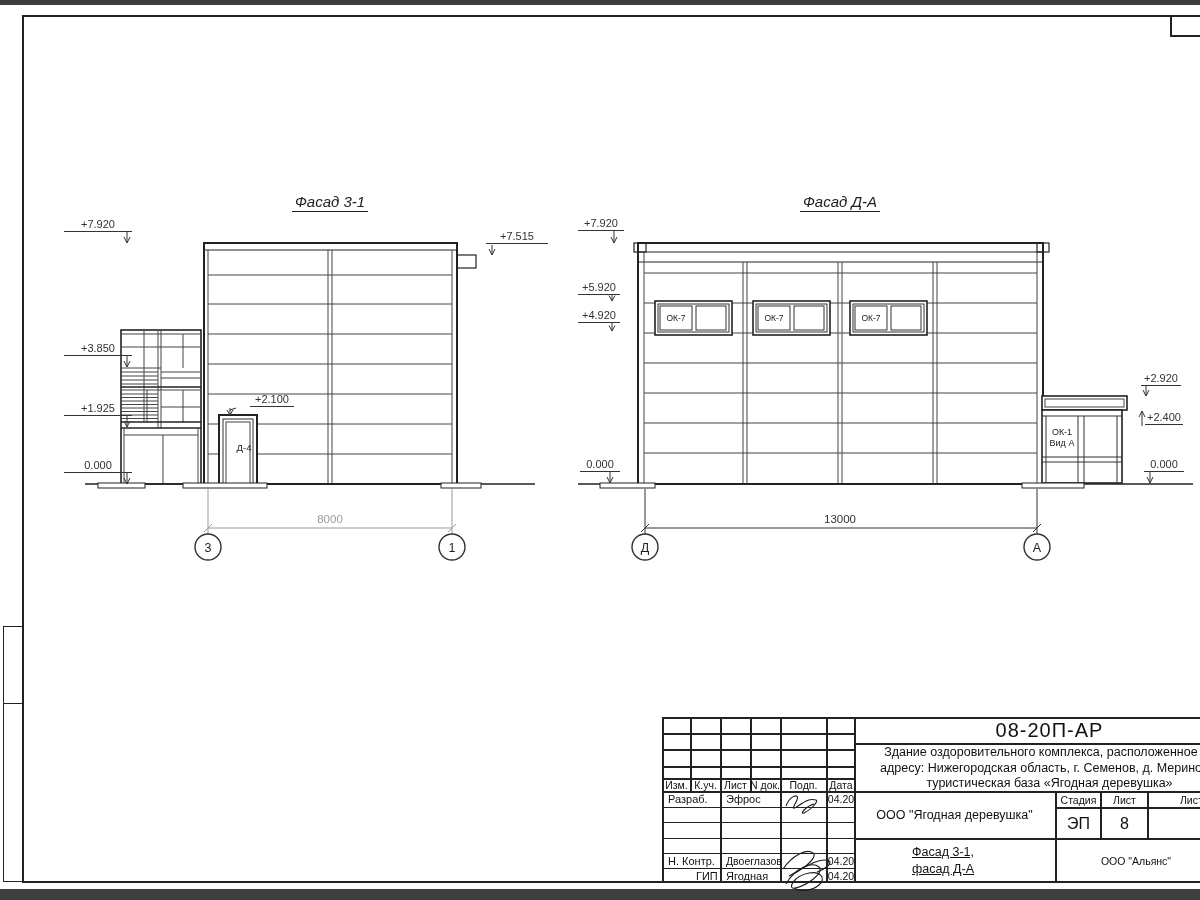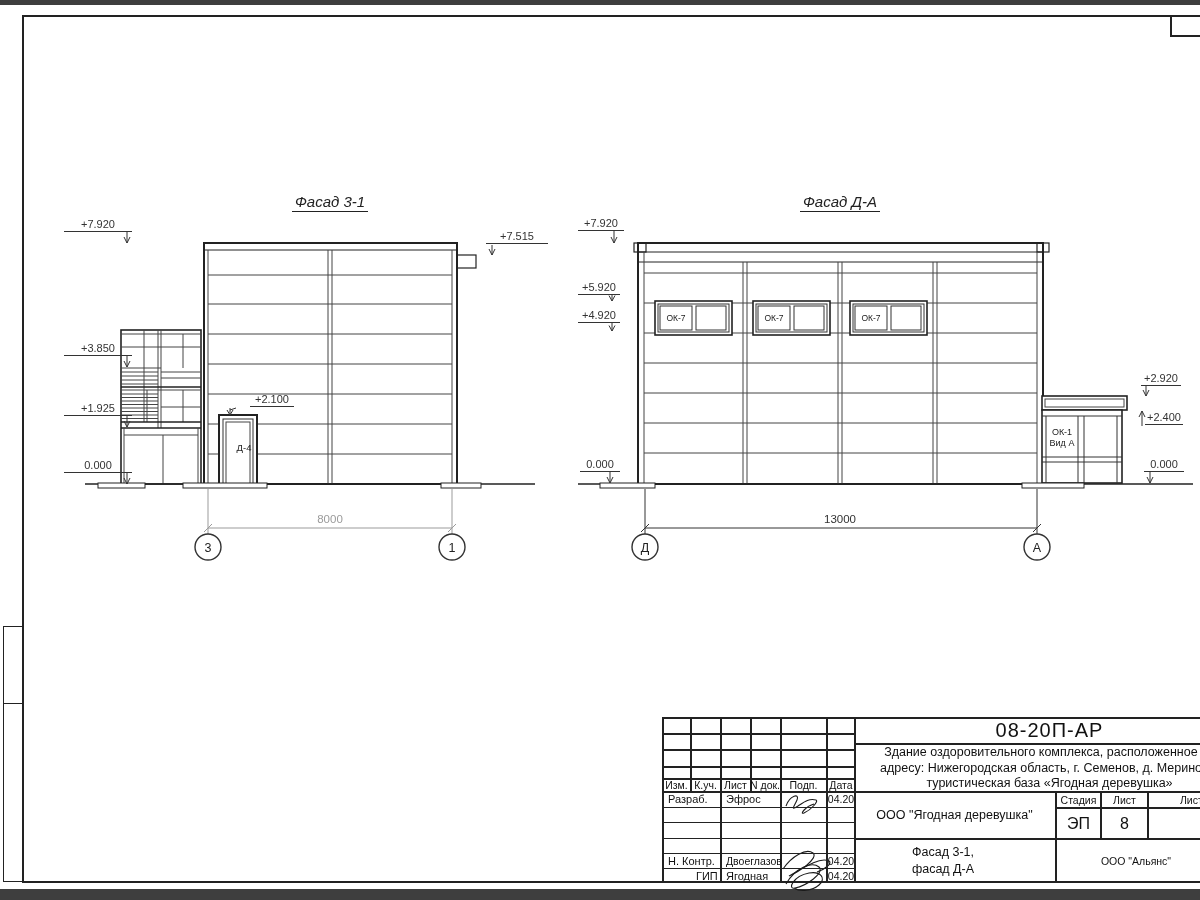--- a/index.html
+++ b/index.html
@@ -360,19 +360,19 @@
     <span style="display:block;">Здание оздоровительного комплекса, расположенное по</span>
     <span style="display:block;">адресу: Нижегородская область, г. Семенов, д. Мериново,</span>
     <span style="display:block;">туристическая база «Ягодная деревушка»</span>
   </div>
   <div class="tbx c" style="left:854px;top:792px;width:201px;height:46px;line-height:46px;font-size:12.5px;">ООО "Ягодная деревушка"</div>
   <div class="tbx tb-hdr" style="left:1057px;top:793px;width:43px;">Стадия</div>
   <div class="tbx tb-hdr" style="left:1102px;top:793px;width:45px;">Лист</div>
   <div class="tbx tb-hdr" style="left:1149px;top:793px;width:96px;">Листов</div>
   <div class="tbx c" style="left:1057px;top:809px;width:43px;height:29px;line-height:29px;font-size:16px;">ЭП</div>
   <div class="tbx c" style="left:1102px;top:809px;width:45px;height:29px;line-height:29px;font-size:16px;">8</div>
-  <div class="tbx c" style="left:854px;top:844px;width:178px;font-size:12.5px;line-height:17px;">
+  <div class="tbx c" style="left:854px;top:844px;width:178px;font-size:12.5px;line-height:17px;text-decoration:underline;">
     <span style="display:block;">Фасад 3-1,</span>
     <span style="display:block;">фасад Д-А</span>
   </div>
   <div class="tbx c" style="left:1057px;top:840px;width:158px;height:43px;line-height:43px;font-size:10.5px;">ООО "Альянс"</div>
 
 </div>
 
 </body></html>

